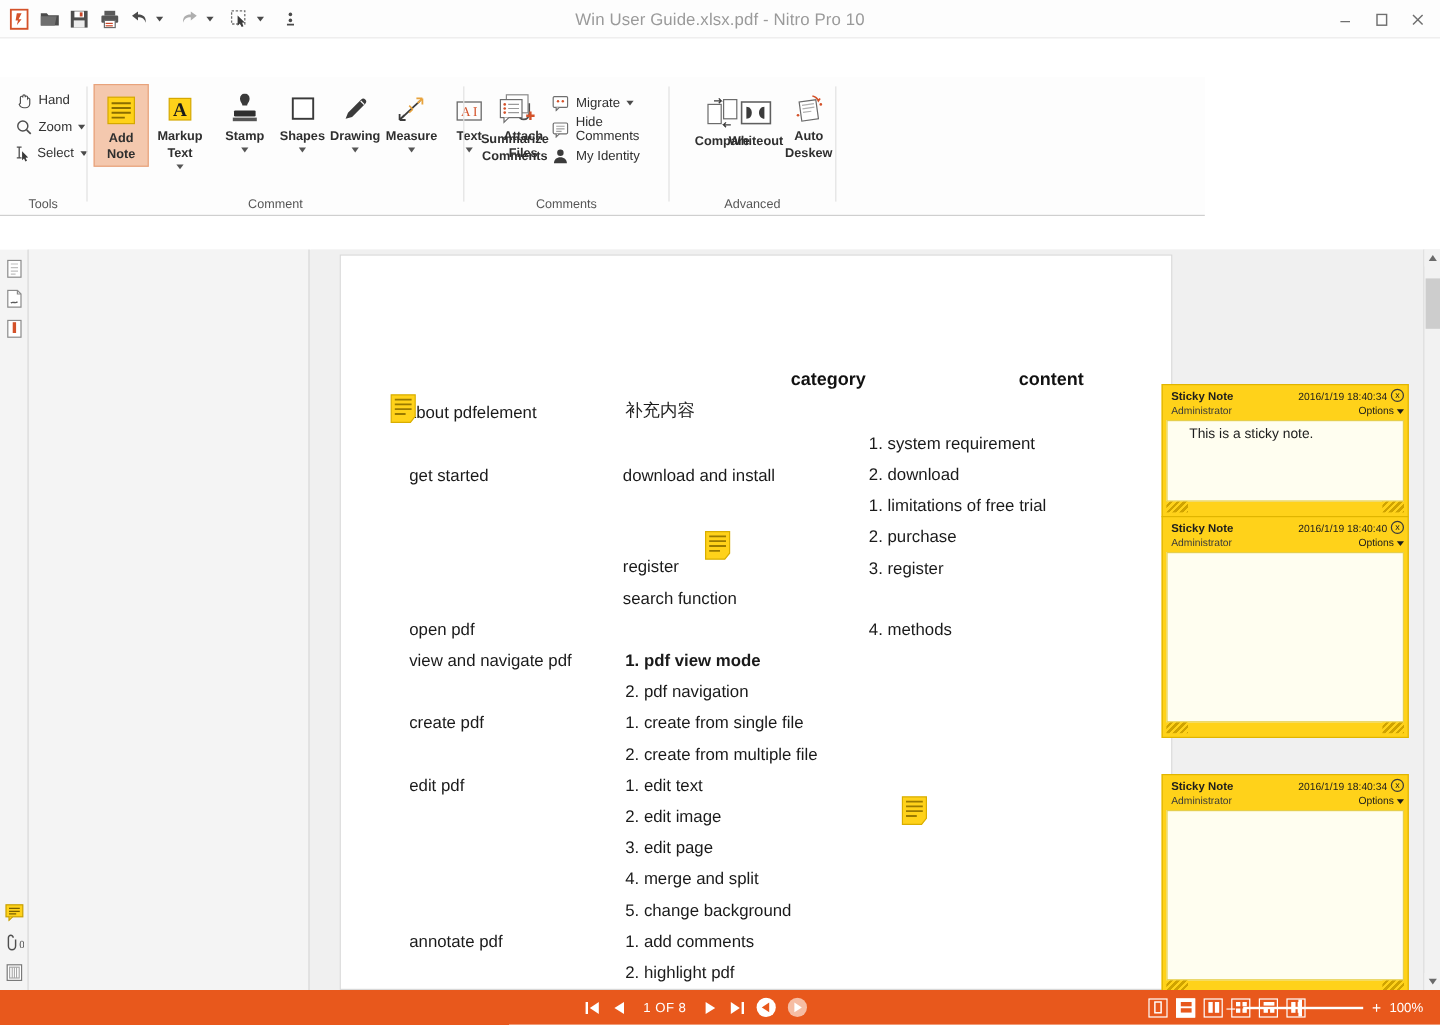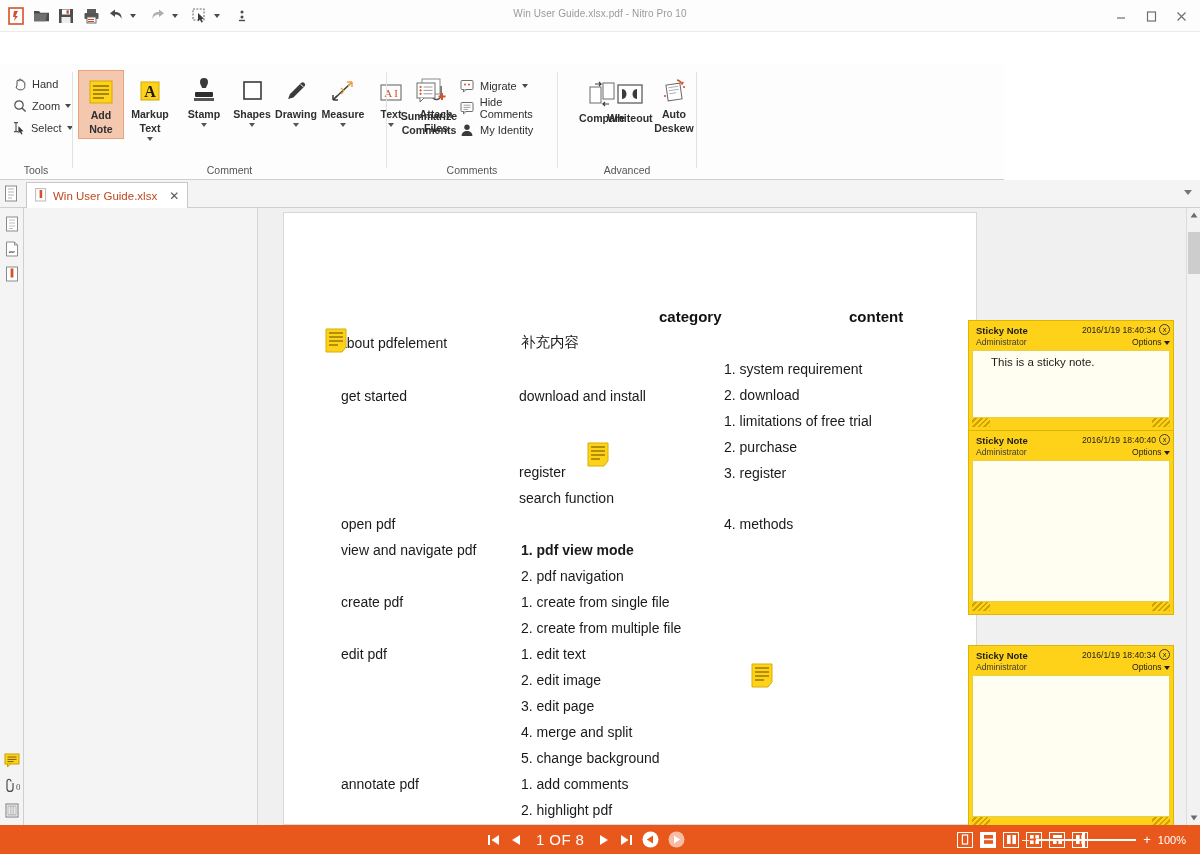--- a/index.html
+++ b/index.html
@@ -23,21 +23,21 @@
     position:relative;
   }
   .qicon svg { display:block; }
   .qsep { width:5px; }
   .caret-sm {
     width:0;height:0;border-left:3px solid transparent;border-right:3px solid transparent;
     border-top:4px solid #4a4a4a; display:inline-block;
   }
   .title-text {
     position:absolute; left:0; right:0; top:8px; text-align:center;
-    font-size:10px; color:#9a9a9a; letter-spacing:.1px; pointer-events:none;
+    font-size:14px; color:#9a9a9a; letter-spacing:.1px; pointer-events:none;
   }
   .wincontrols { position:absolute; right:4px; top:0; height:32px; display:flex; align-items:center; }
   .wc { width:30px; height:26px; display:flex; align-items:center; justify-content:center;
         font-size:13px; color:#6f6f6f; }
 
   
   .tabstrip {
     position:absolute; left:0; top:32px; width:1200px; height:32px;
     background:#fdfdfd; border-bottom:1px solid #dedede; display:flex; align-items:stretch;
   }
@@ -170,21 +170,21 @@
   .vscroll .arrowD { bottom:0; }
   .vthumb { position:absolute; left:1px; top:24px; width:12px; height:42px; background:#cdcdcd; }
 
   
   .statusbar {
     position:absolute; left:0; bottom:0; width:1200px; height:29px;
     background:#e8581c; display:flex; align-items:center; color:#fff;
   }
   .nav-group { position:absolute; left:487px; display:flex; align-items:center; gap:9px; }
   .nav-btn { display:flex; align-items:center; justify-content:center; }
-  .pageind { font-size:15px; color:#fff; letter-spacing:.4px; padding:0 5px; }
+  .pageind { font-size:11px; color:#fff; letter-spacing:.4px; padding:0 5px; }
   .view-group { position:absolute; right:112px; display:flex; align-items:center; gap:7px; }
   .vbtn { width:16px; height:16px; border:1.4px solid #fff; display:flex; align-items:center; justify-content:center; }
   .vbtn.active { background:#fff; }
   .zoom-group { position:absolute; right:14px; display:flex; align-items:center; gap:7px; }
   .zoom-track { width:100px; height:2px; background:#fff; position:relative; }
   .zoom-knob { position:absolute; left:46px; top:-6px; width:3px; height:14px; background:#fff; }
   .zoom-val { font-size:11px; color:#fff; }
   .zsign { font-size:13px; color:#fff; line-height:13px; }
 </style>
 </head>
@@ -494,39 +494,20 @@
             </svg>
         </span>
         <span class="blab">Auto</span>
         <span class="blab">Deskew</span>
       </div>
       <div class="glabel">Advanced</div>
     </div>
     <div class="rsep" style="left:696px;"></div>
   </div>
 
-  <div class="doctabbar">
-    <span class="tabbar-left-ico">
-      <svg width="14" height="17" viewBox="0 0 14 17">
-          <rect x="1.5" y="1" width="11" height="15" fill="#fff" stroke="#8b8b8b"></rect>
-          <path d="M4 4h6M4 7h6M4 10h6M4 13h4" stroke="#b5b5b5" stroke-width="1"></path>
-        </svg>
-    </span>
-    <div class="doctab">
-      <span>
-        <svg width="12" height="14" viewBox="0 0 12 14">
-            <rect x="0.6" y="0.6" width="10" height="12.4" fill="#fff" stroke="#b9b9b9"></rect>
-            <rect x="4.6" y="2" width="2.6" height="8" fill="#d4522a"></rect>
-          </svg>
-      </span>
-      <span>Win User Guide.xlsx</span>
-      <span class="xclose">✕</span>
-    </div>
-    <span class="tabbar-caret"></span>
-  </div>
 
   <div class="rail">
     <div style="padding-top:2px;">
       <div class="rail-ico">
         <svg width="14" height="16" viewBox="0 0 14 16">
             <rect x="1.5" y="1" width="11" height="14" fill="#fff" stroke="#8b8b8b"></rect>
             <path d="M4 4h6M4 7h6M4 10h6M4 12.5h4" stroke="#c0c0c0" stroke-width="1"></path>
           </svg>
       </div>
       <div class="rail-ico">

